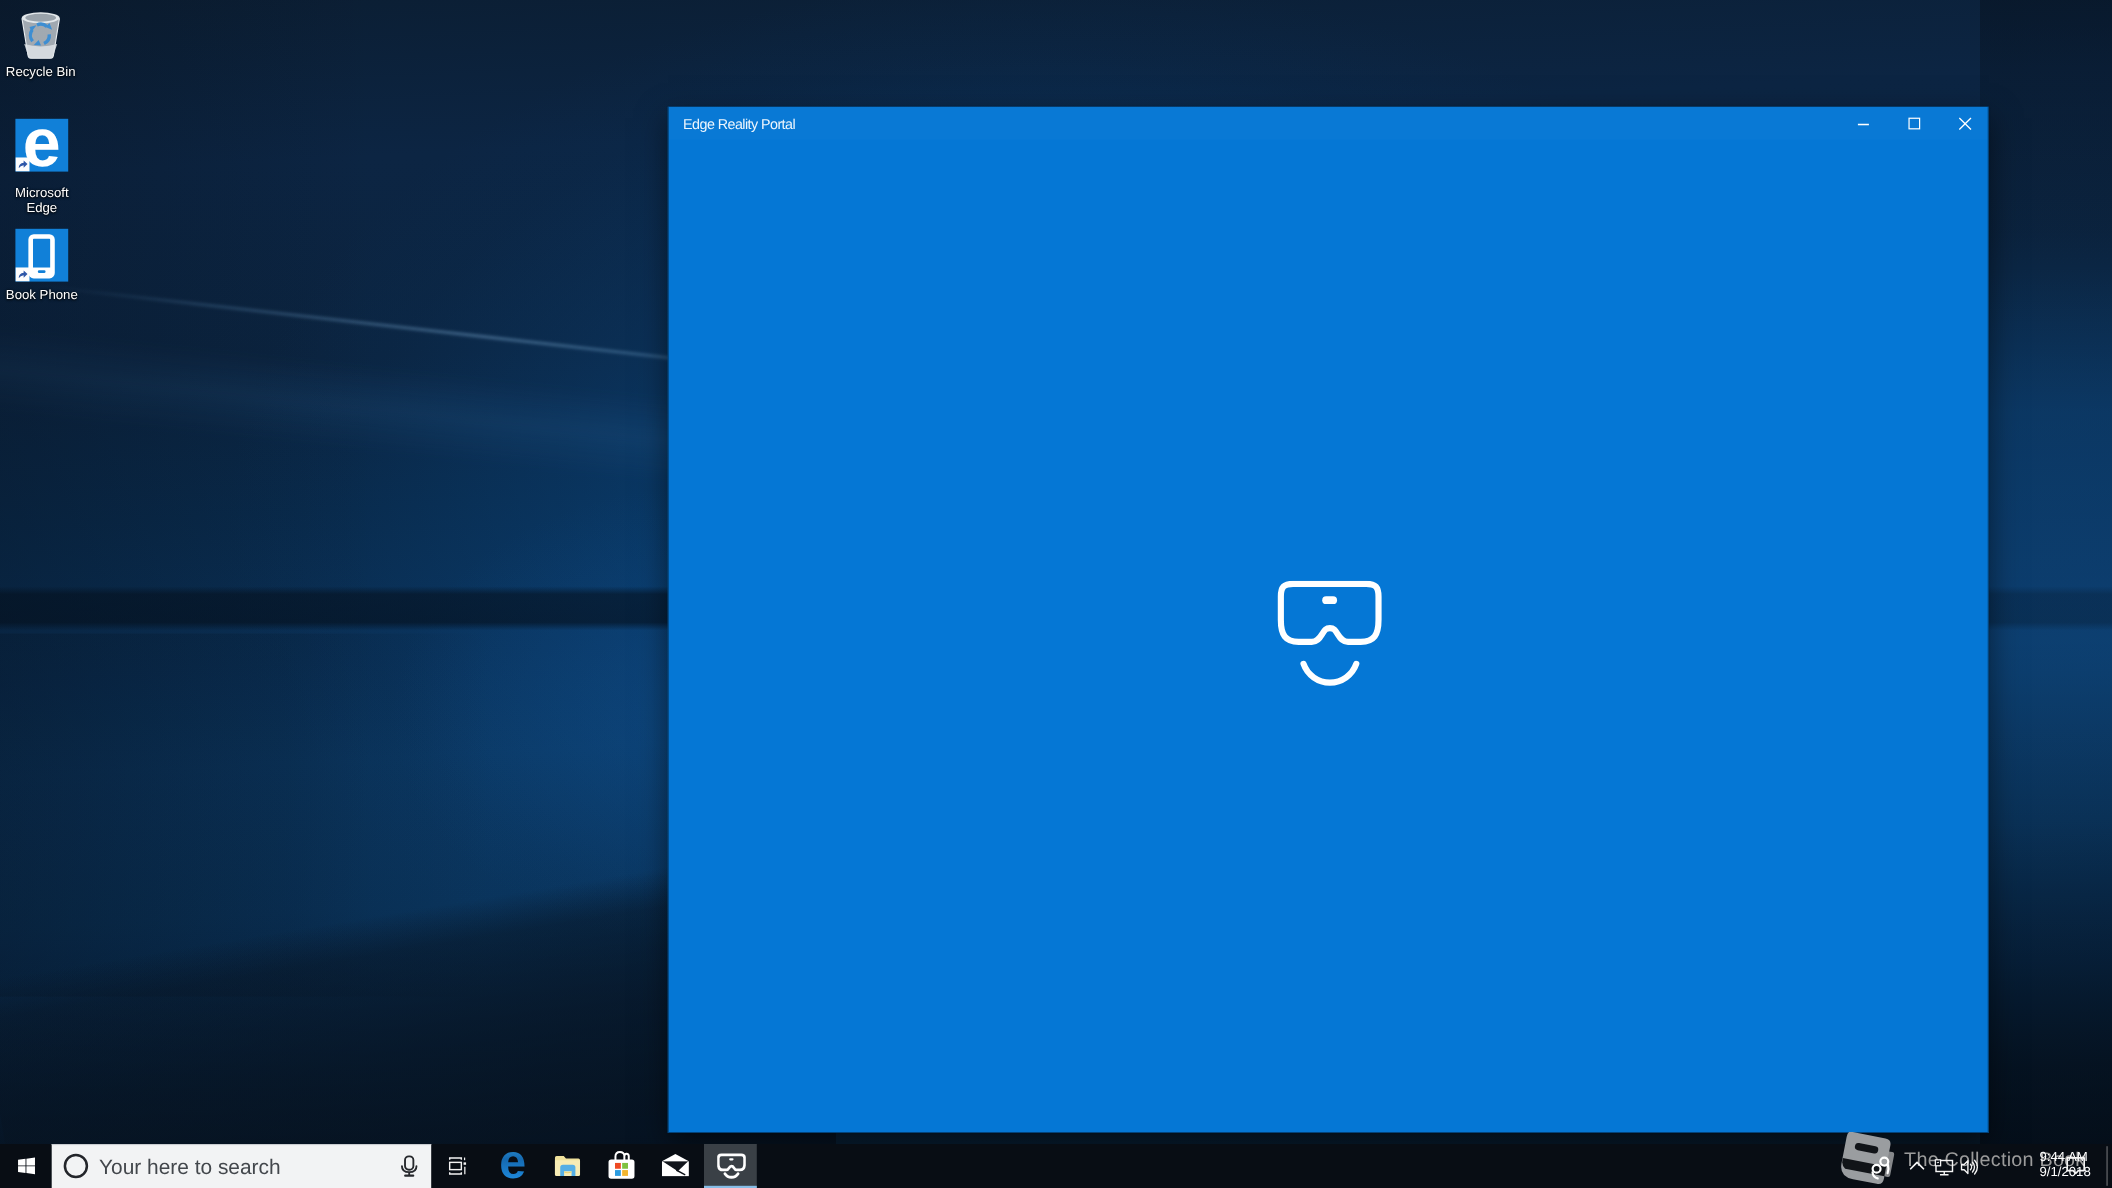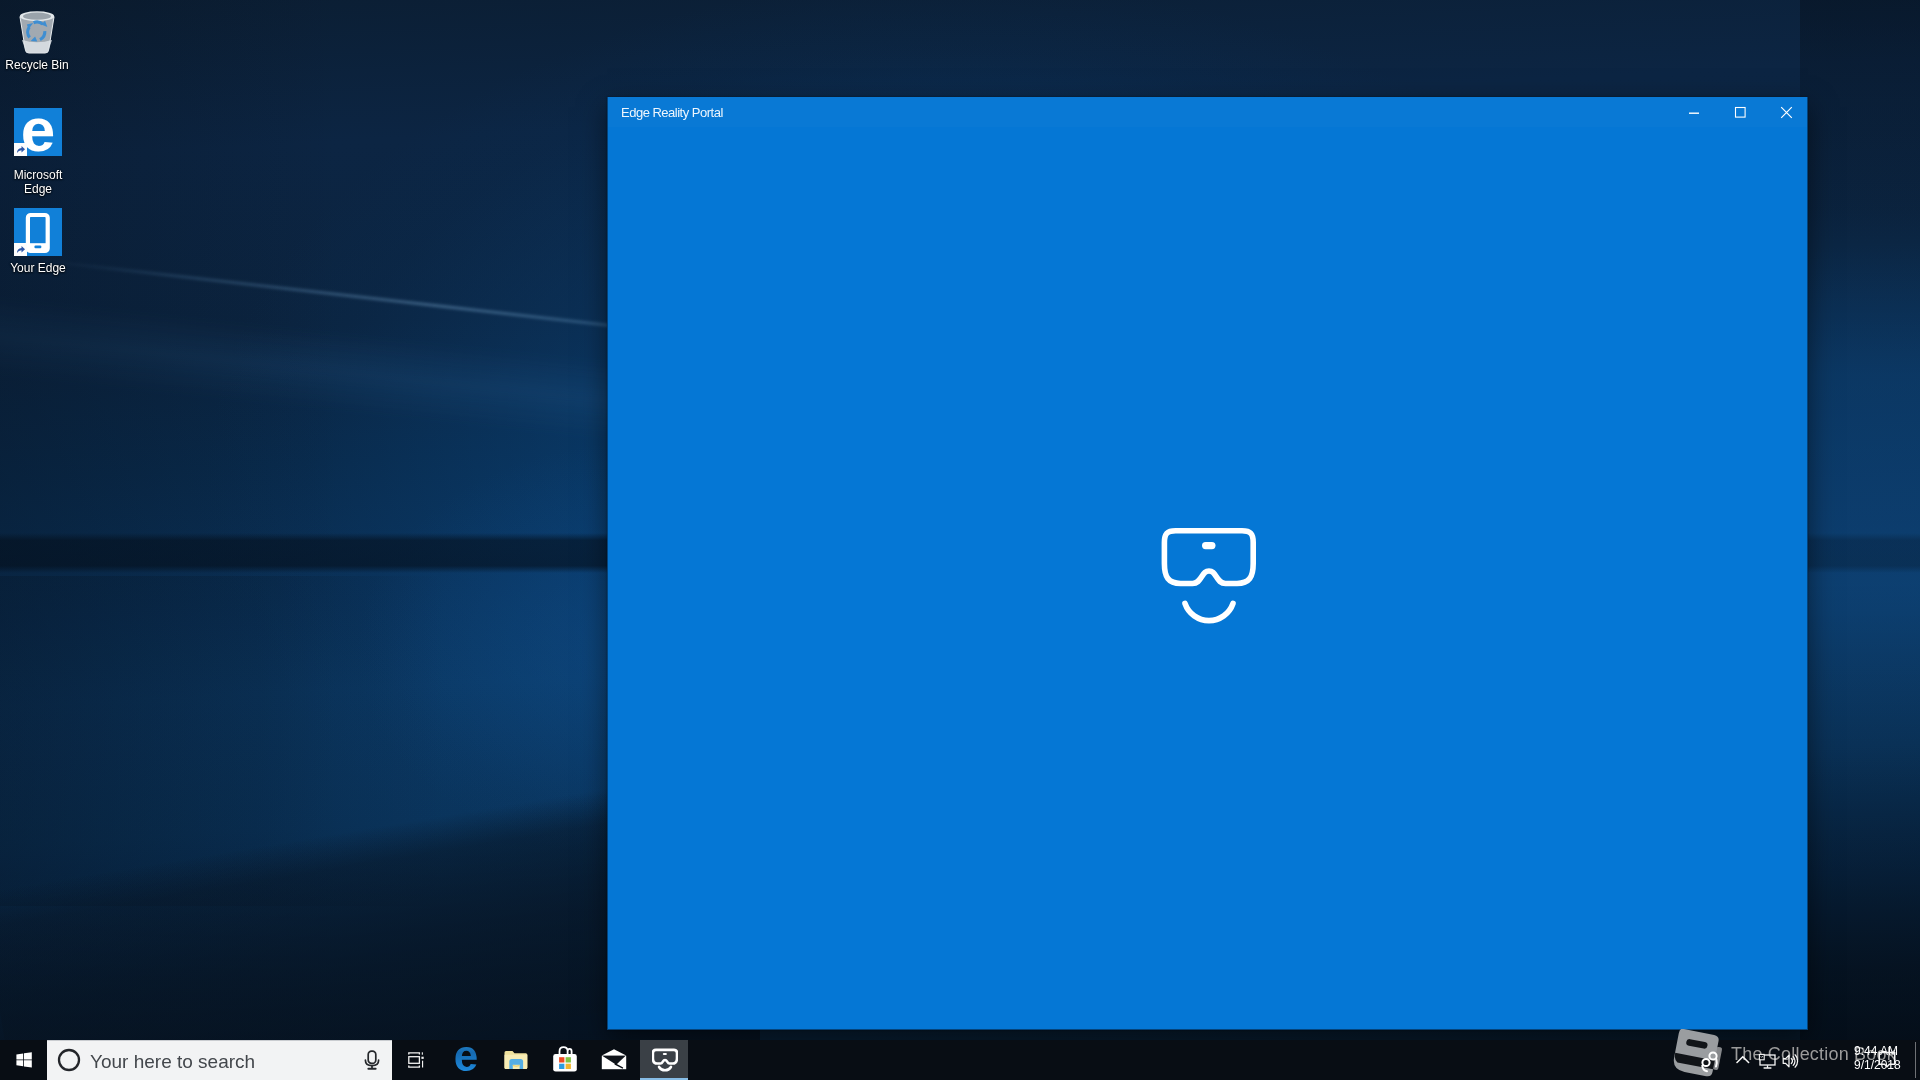--- a/index.html
+++ b/index.html
@@ -101,21 +101,21 @@
   <div class="abs tile" style="left:14px; top:208px;"></div>
   <svg class="abs" style="left:14px; top:208px;" width="48" height="48" viewBox="0 0 48 48">
     <rect x="13.9" y="7" width="19.8" height="36" rx="2.8" fill="none" stroke="#fff" stroke-width="4.2"></rect>
     <rect x="13.9" y="35.2" width="19.8" height="7.8" fill="#fff"></rect>
     <rect x="20.4" y="37.6" width="7" height="2.6" rx="1.2" fill="#1180d8"></rect>
   </svg>
   <svg class="abs" style="left:14px; top:243px;" width="13" height="13" viewBox="0 0 13 13">
     <rect width="13" height="13" fill="#fdfdfd"></rect>
     <path d="M3,10 Q3,5.5 7.5,5 L7.5,3 L11,6.2 L7.5,9.4 L7.5,7.2 Q4.5,7.4 3,10 Z" fill="#2e57a8"></path>
   </svg>
-  <div class="abs dlabel" style="left:0px; top:261px; width:76px;">Your Edge</div>
+  <div class="abs dlabel" style="left:0px; top:261px; width:76px;">Book Phone</div>
 
   <div id="win" class="abs">
     <div id="titlebar" class="abs"></div>
     <div id="title" class="abs">Edge Reality Portal</div>
     <svg class="abs" style="left:1063px; top:0;" width="46" height="30" viewBox="0 0 46 30">
       <rect x="18" y="15.5" width="10" height="1.4" fill="#fff"></rect>
     </svg>
     <svg class="abs" style="left:1109px; top:0;" width="46" height="30" viewBox="0 0 46 30">
       <rect x="18.5" y="10.5" width="9.6" height="9.6" fill="none" stroke="#fff" stroke-width="1.1"></rect>
     </svg>

